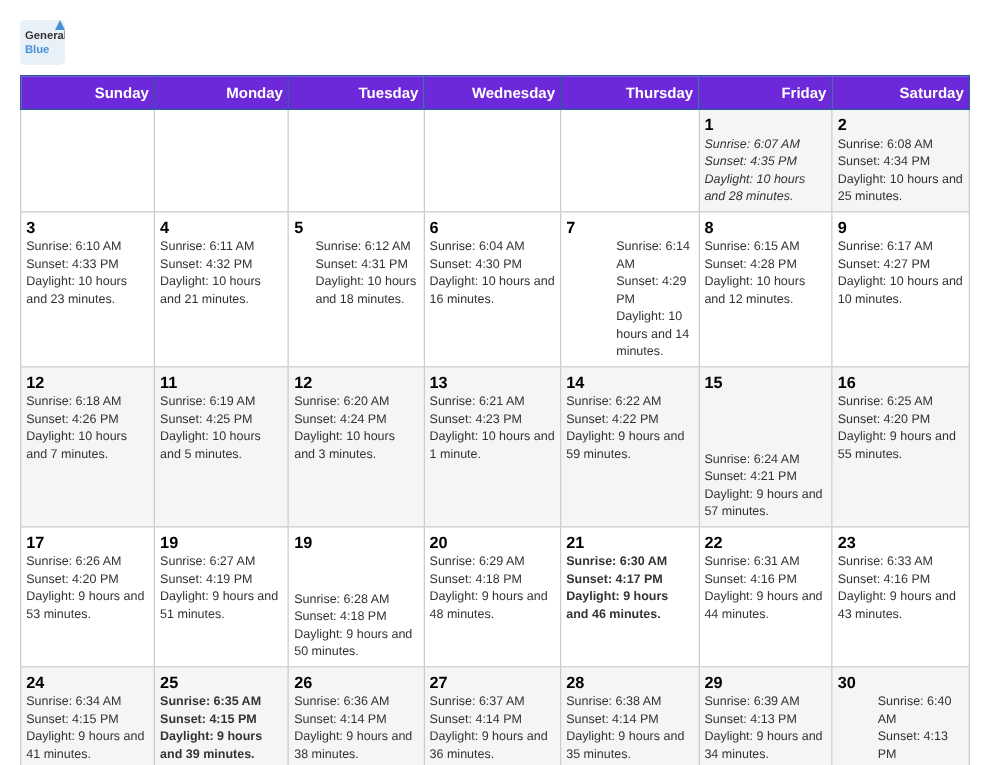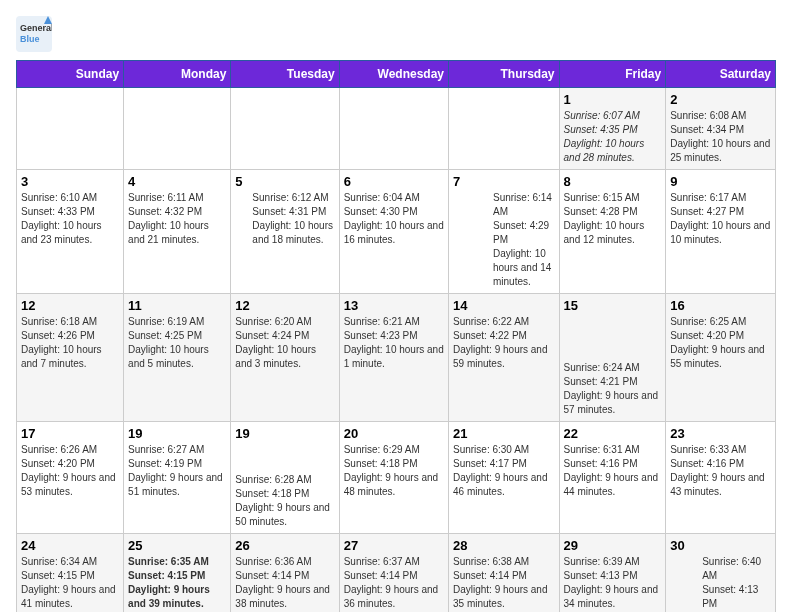--- a/index.html
+++ b/index.html
@@ -250,21 +250,21 @@
 Daylight: 9 hours and 50 minutes.</div>
         </td>
         <td>
           <span class="day-num">20</span>
           <div class="day-info" style="white-space: pre-line;">Sunrise: 6:29 AM
 Sunset: 4:18 PM
 Daylight: 9 hours and 48 minutes.</div>
         </td>
         <td>
           <span class="day-num">21</span>
-          <div class="day-info" style="white-space: pre-line;">Sunrise: 6:30 AM
+          <div class="day-info" style="white-space: pre-line; font-weight: bold;">Sunrise: 6:30 AM
 Sunset: 4:17 PM
 Daylight: 9 hours and 46 minutes.</div>
         </td>
         <td>
           <span class="day-num">22</span>
           <div class="day-info" style="white-space: pre-line;">Sunrise: 6:31 AM
 Sunset: 4:16 PM
 Daylight: 9 hours and 44 minutes.</div>
         </td>
         <td>

